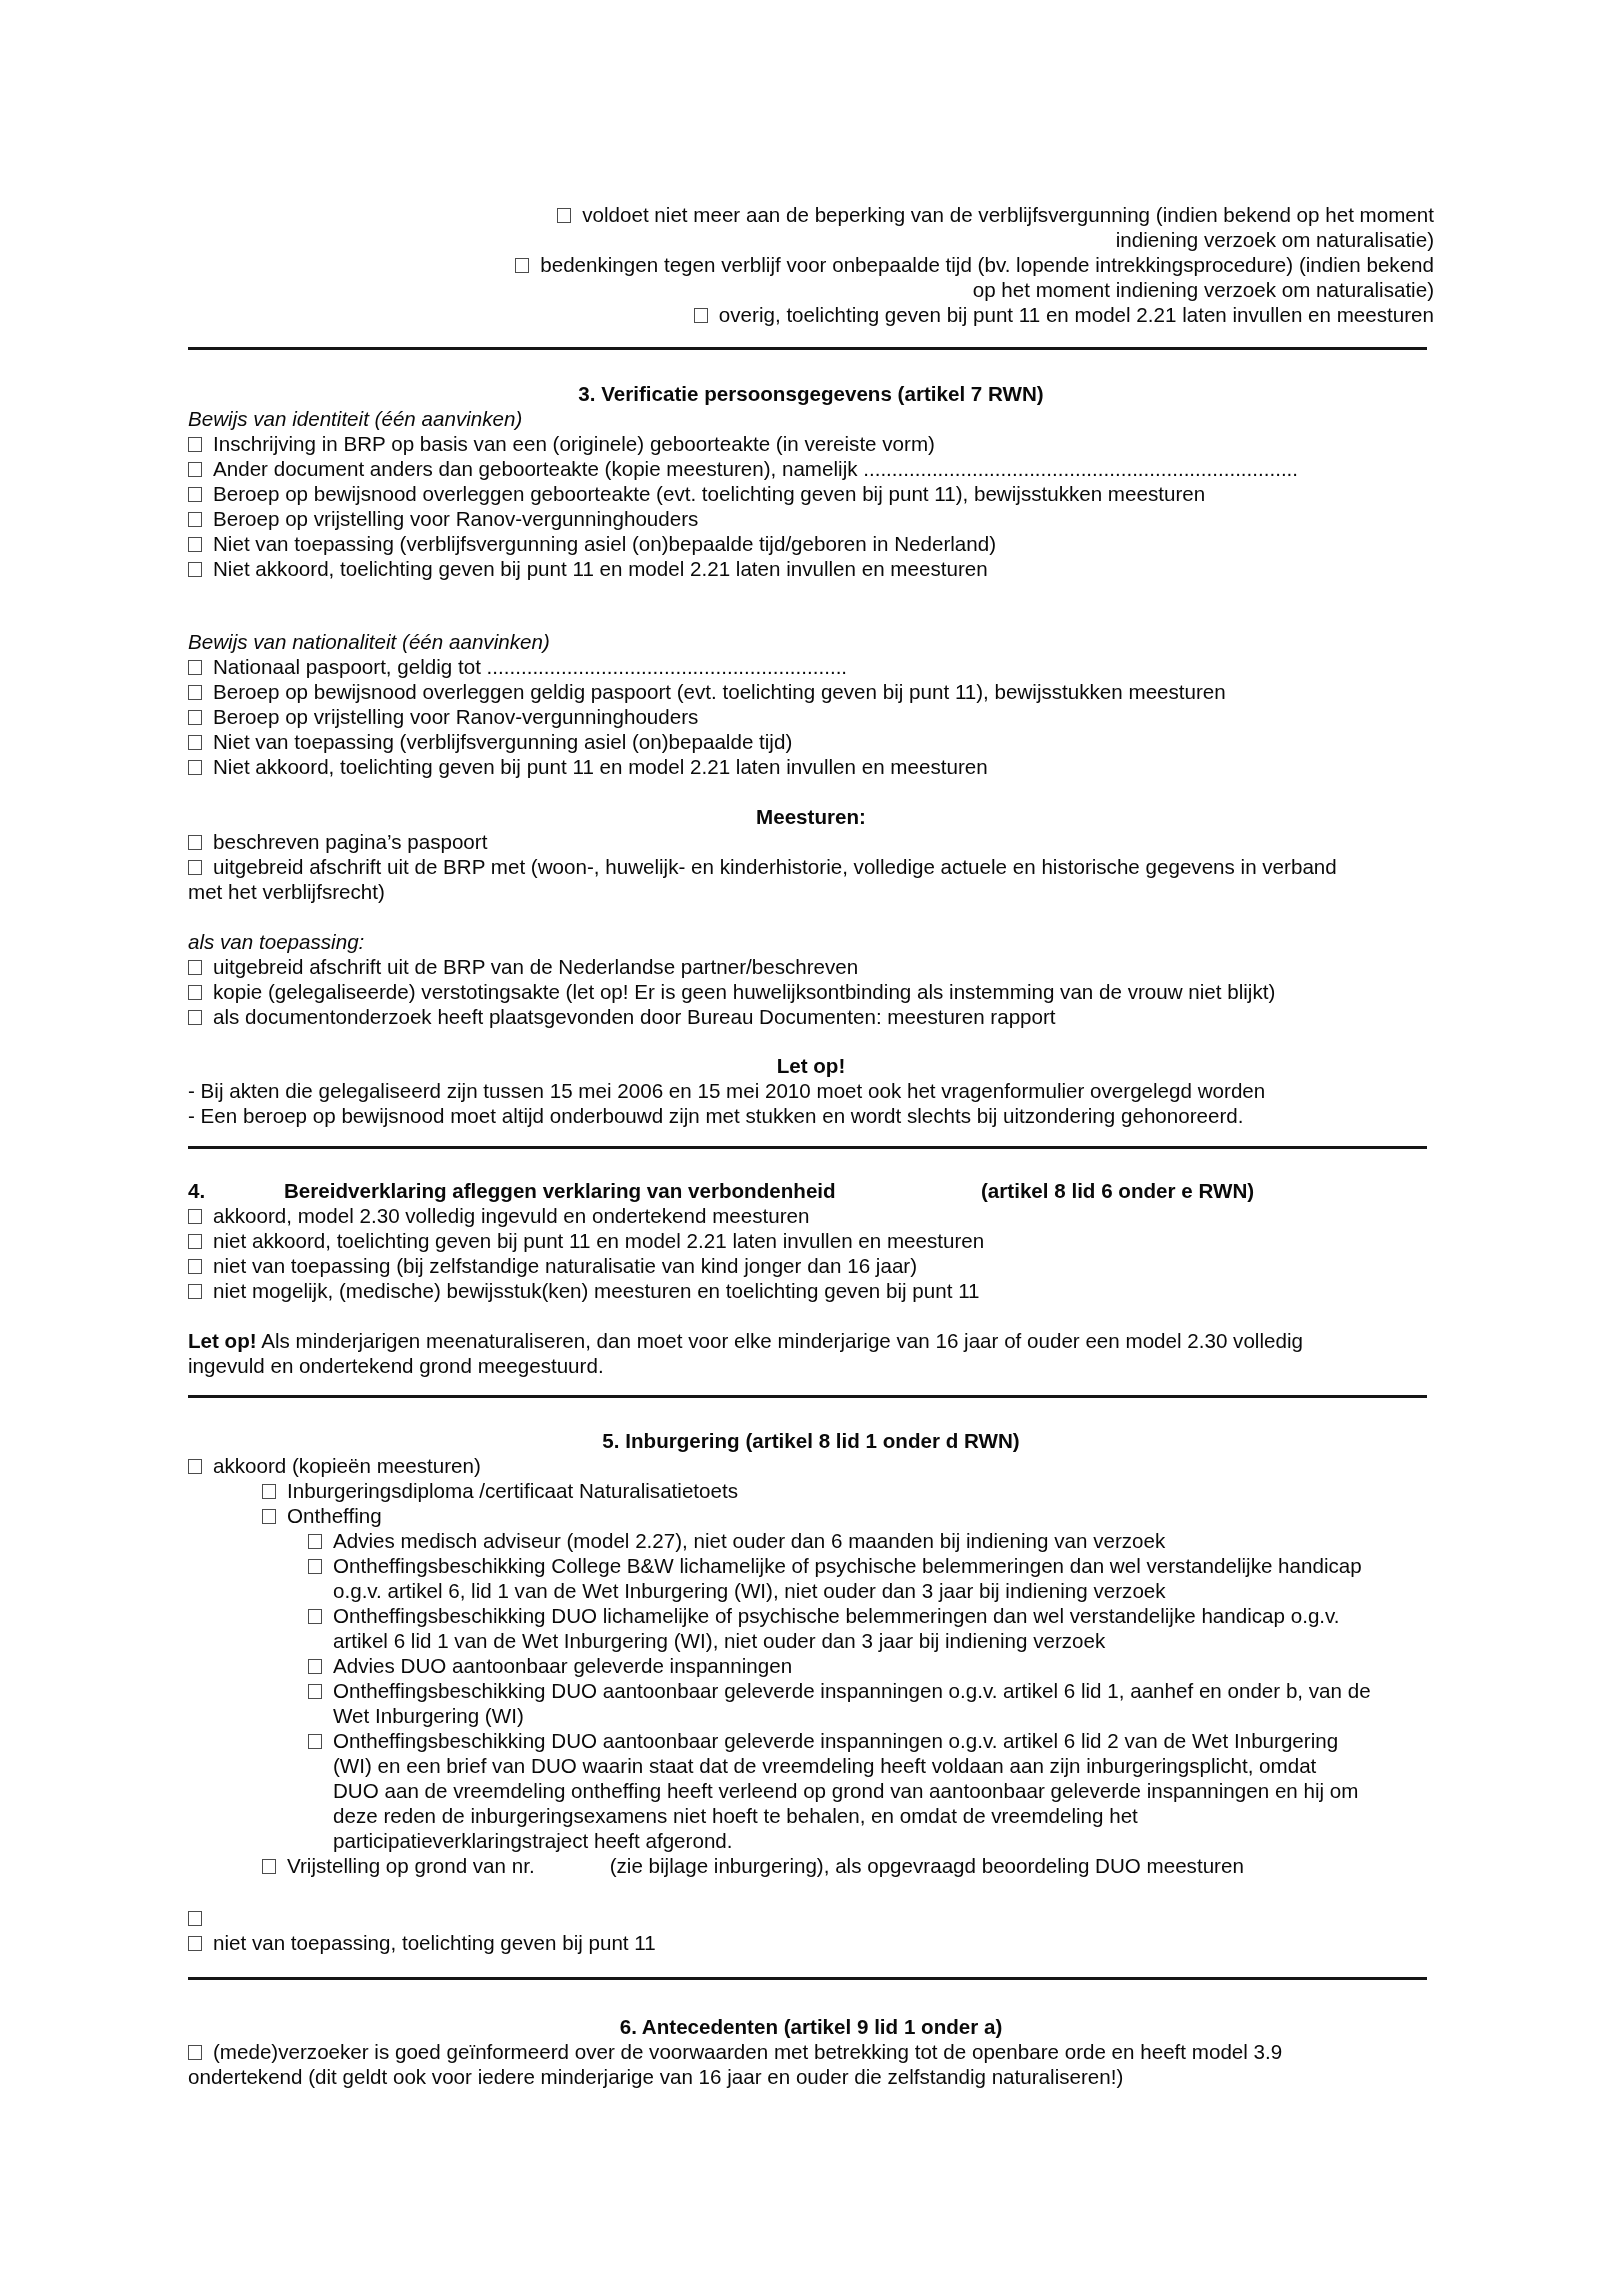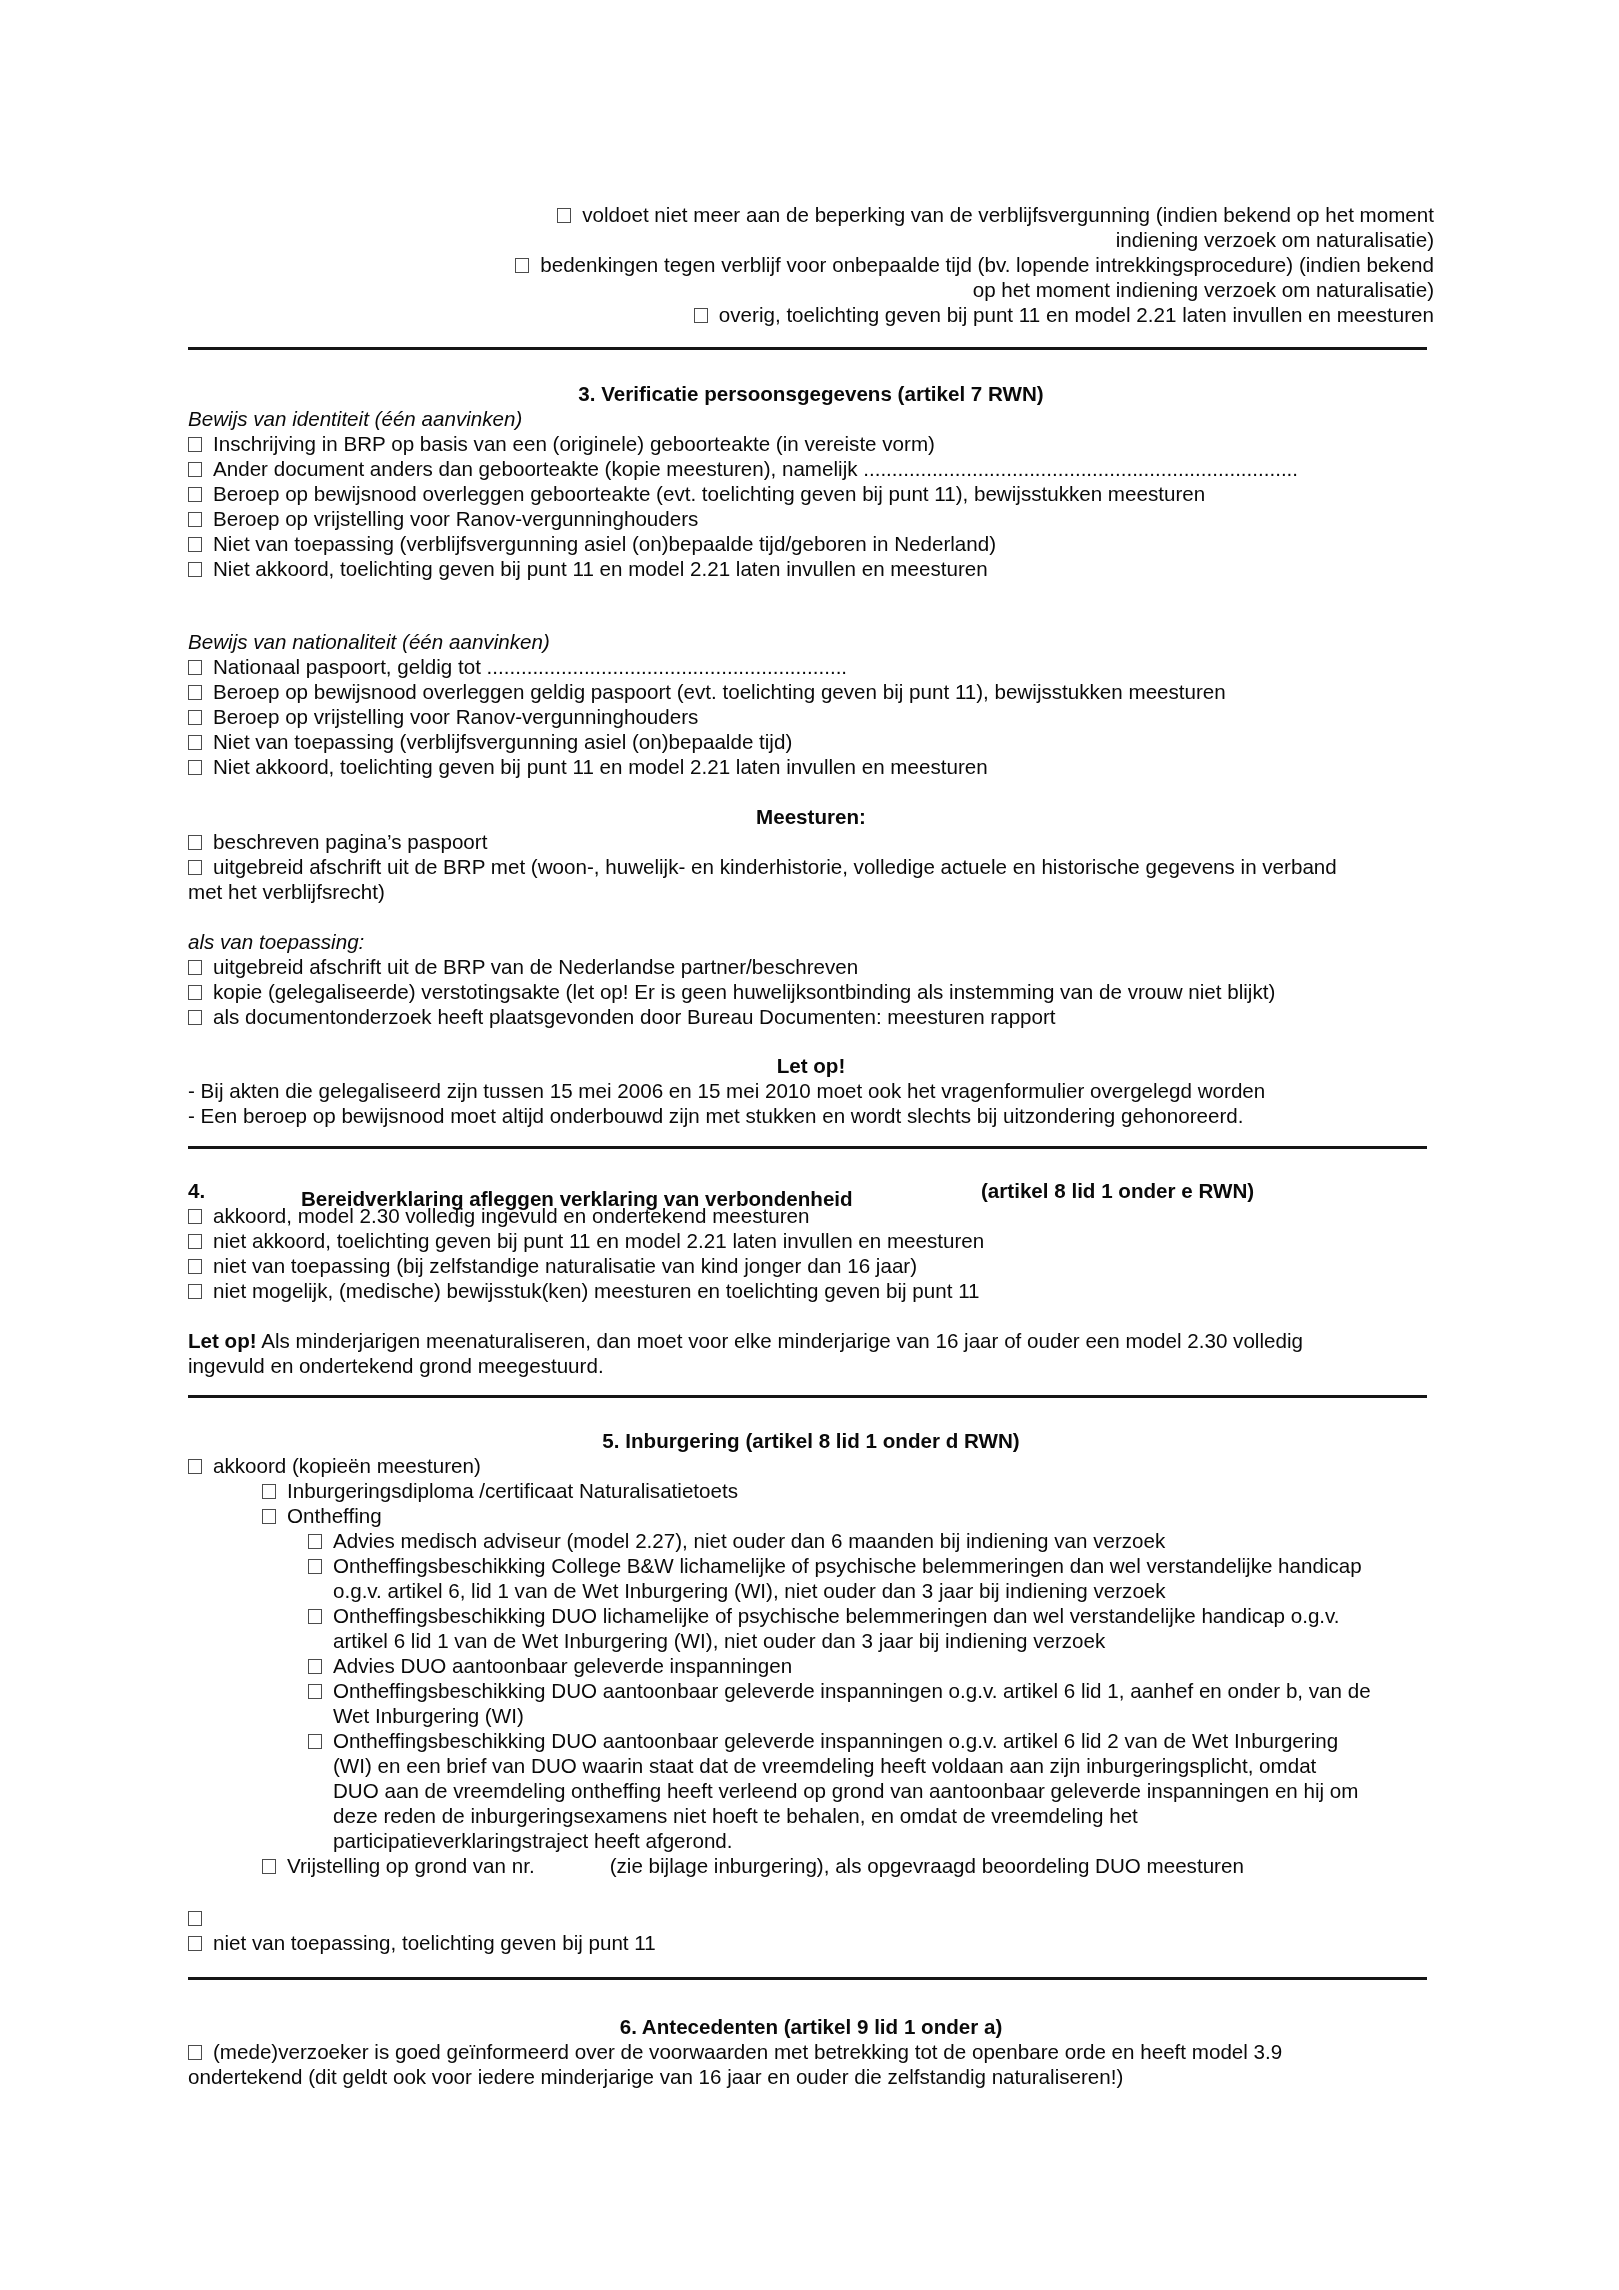--- a/index.html
+++ b/index.html
@@ -18,21 +18,21 @@
   .lvlintro{padding-left:261px;text-align:right;}
   .hangcont{padding-left:145px;}   
   .cb{
     display:inline-block;width:12px;height:12.8px;border:1.4px solid #4c4c4c;
     margin-right:11px;vertical-align:-0.9px;background:#fff;box-sizing:content-box;
   }
   .rule{height:2.7px;background:#161616;width:1239px;margin:0;}
   .sp{width:100%;}
   .h4row{position:relative;height:25px;font-weight:bold;}
   .h4n{position:absolute;left:0;top:0;}
-  .h4t{position:absolute;left:113px;top:0;margin-top:8px;}
+  .h4t{position:absolute;left:96px;top:0;}
   .h4a{position:absolute;left:793px;top:0;}
   .gapspacer{display:inline-block;width:75px;}
 </style>
 </head>
 <body>
 
 <div class="page">
   <div id="doc">
       <div class="ln lvlintro"><span class="cb"></span><span>voldoet niet meer aan de beperking van de verblijfsvergunning (indien bekend op het moment</span></div>
       <div class="ln lvlintro">indiening verzoek om naturalisatie)</div>
@@ -70,21 +70,21 @@
       <div class="sp" style="height: 24px;"></div>
       <div class="ln b">Let op!</div>
       <div class="ln">- Bij akten die gelegaliseerd zijn tussen 15 mei 2006 en 15 mei 2010 moet ook het vragenformulier overgelegd worden</div>
       <div class="ln">- Een beroep op bewijsnood moet altijd onderbouwd zijn met stukken en wordt slechts bij uitzondering gehonoreerd.</div>
       <div class="sp" style="height: 18.3px;"></div>
       <div class="rule"></div>
       <div class="sp" style="height: 29px;"></div>
       <div class="h4row">
         <span class="h4n">4.</span>
         <span class="h4t">Bereidverklaring afleggen verklaring van verbondenheid</span>
-        <span class="h4a">(artikel 8 lid 1 onder e RWN)</span>
+        <span class="h4a">(artikel 8 lid 6 onder e RWN)</span>
       </div>
       <div class="ln lvl0"><span class="cb"></span><span>akkoord, model 2.30 volledig ingevuld en ondertekend meesturen</span></div>
       <div class="ln lvl0"><span class="cb"></span><span>niet akkoord, toelichting geven bij punt 11 en model 2.21 laten invullen en meesturen</span></div>
       <div class="ln lvl0"><span class="cb"></span><span>niet van toepassing (bij zelfstandige naturalisatie van kind jonger dan 16 jaar)</span></div>
       <div class="ln lvl0"><span class="cb"></span><span>niet mogelijk, (medische) bewijsstuk(ken) meesturen en toelichting geven bij punt 11</span></div>
       <div class="sp" style="height: 25px;"></div>
       <div class="ln"><span class="b">Let op!</span><span> Als minderjarigen meenaturaliseren, dan moet voor elke minderjarige van 16 jaar of ouder een model 2.30 volledig</span></div>
       <div class="ln">ingevuld en ondertekend grond meegestuurd.</div>
       <div class="sp" style="height: 17.4px;"></div>
       <div class="rule"></div>

